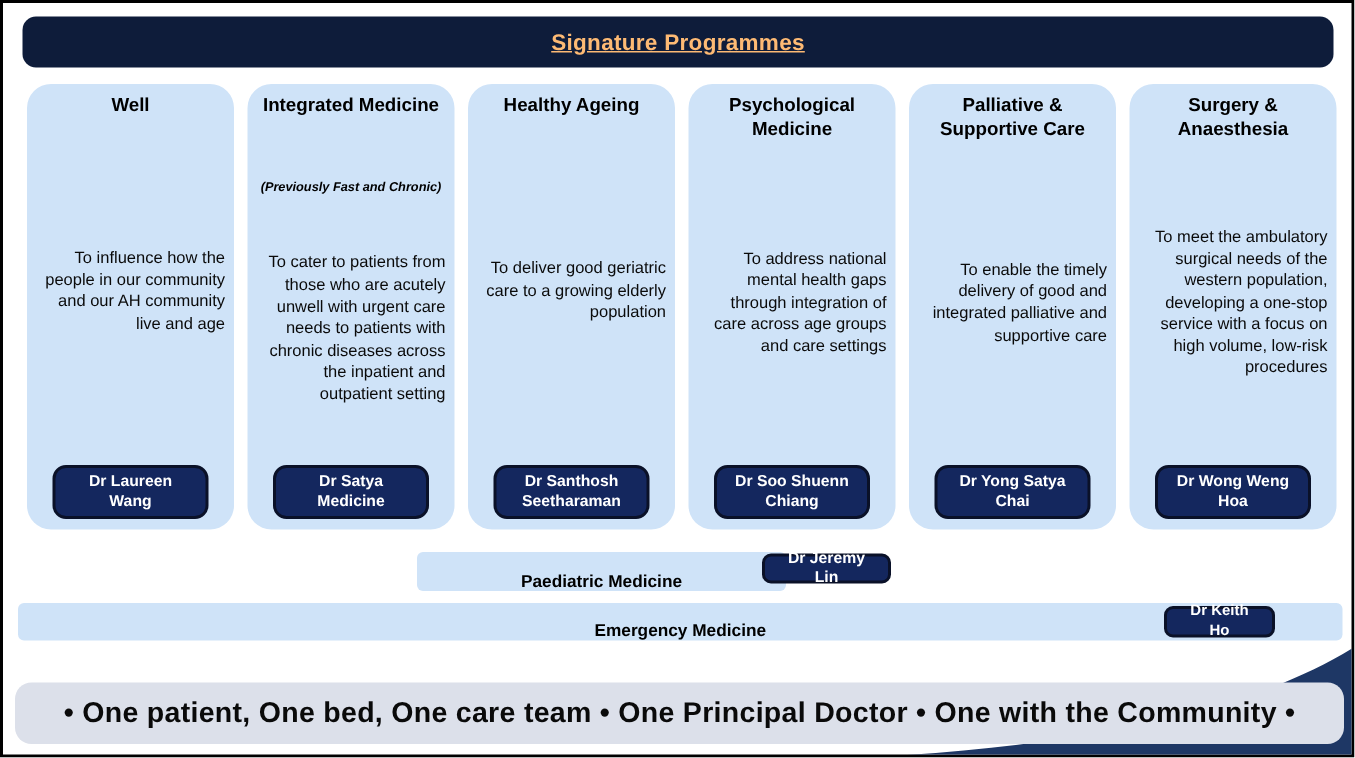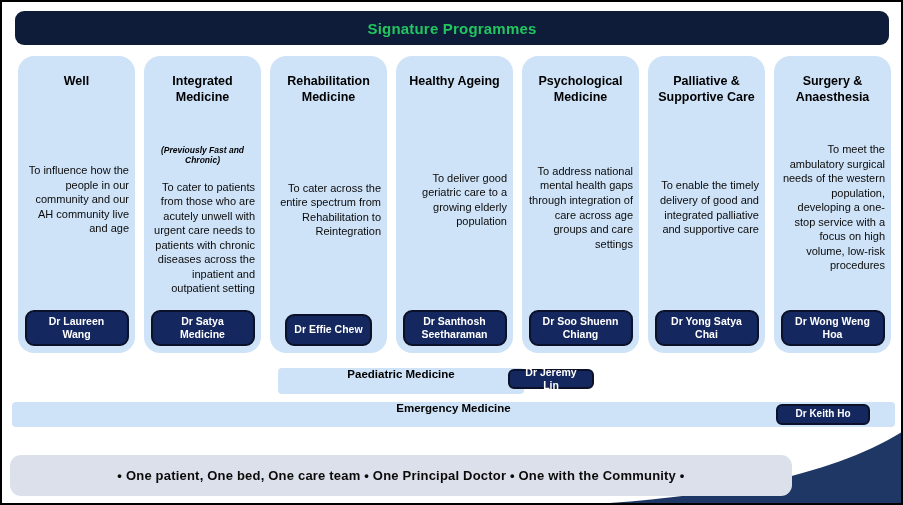--- a/index.html
+++ b/index.html
@@ -5,31 +5,31 @@
   html,body{margin:0;padding:0;background:#fff;font-family:"Liberation Sans",sans-serif;}
   .frame{
     position:relative;width:903px;height:505px;box-sizing:border-box;
     border:2px solid #000;background:#fff;overflow:hidden;
   }
   
   .header-banner{
     position:absolute;left:13px;top:9px;width:874px;height:34px;
     background:var(--navy-dark,#0e1c3a);border-radius:9px;
     display:flex;align-items:center;justify-content:center;
-    color:#22c55e;font-weight:bold;font-size:15px;letter-spacing:.2px;
+    color:#fdba74;font-weight:bold;font-size:15px;letter-spacing:.2px;text-decoration:underline;
   }
   
   .columns{
     position:absolute;left:16px;top:54px;width:873px;height:297px;
     display:flex;gap:9px;
   }
   .col{
     flex:1 1 0;background:var(--light-blue,#cfe3f8);border-radius:16px;
     display:flex;flex-direction:column;align-items:center;
-    padding:18px 5px 6px 5px;box-sizing:border-box;
+    padding:7px 5px 6px 5px;box-sizing:border-box;
   }
   .col-title{
     font-weight:bold;font-size:12.5px;line-height:1.25;color:#000;
     text-align:center;padding:0 2px;
   }
   .col-subtitle{
     font-weight:bold;font-style:italic;font-size:8.5px;line-height:1.2;
     color:#000;text-align:center;margin-top:40px;
   }
   .col-body-wrap{flex:1;display:flex;align-items:center;justify-content:center;padding:2px 1px;}
@@ -39,35 +39,35 @@
   .badge{
     background:var(--navy-badge,#14275e);border:2px solid #0a1128;border-radius:9px;
     color:#fff;font-weight:bold;font-size:10.5px;line-height:1.25;text-align:center;
     display:flex;align-items:center;justify-content:center;
     padding:3px 7px;box-sizing:border-box;
   }
   .col .badge{min-height:32px;min-width:86px;max-width:104px;margin-bottom:1px;}
   
   .row-bar{
     position:absolute;background:var(--light-blue,#cfe3f8);
-    display:flex;align-items:flex-start;justify-content:center;
+    display:flex;align-items:flex-end;justify-content:center;
     font-weight:bold;font-size:11.5px;color:#000;
   }
   .paed-bar{left:276px;top:366px;width:246px;height:26px;border-radius:4px;}
   .emerg-bar{left:10px;top:400px;width:883px;height:25px;border-radius:4px;}
   .row-badge{position:absolute;padding:2px 8px;}
   .paed-badge{left:506px;top:367px;width:86px;height:20px;border-radius:6px;}
-  .emerg-badge{left:774px;top:402px;width:94px;height:21px;border-radius:6px;font-size:10px;}
+  .emerg-badge{left:774px;top:402px;width:74px;height:21px;border-radius:6px;font-size:10px;}
   
   .swoosh{position:absolute;left:0;top:0;width:903px;height:505px;pointer-events:none;}
   .motto-bar{
-    position:absolute;left:8px;top:453px;width:782px;height:41px;
+    position:absolute;left:8px;top:453px;width:886px;height:41px;
     background:var(--gray-bar,#dce0ea);border-radius:11px;
     display:flex;align-items:center;justify-content:center;
-    font-weight:bold;font-size:13px;color:#0a0a0a;letter-spacing:.2px;
+    font-weight:bold;font-size:19px;color:#0a0a0a;letter-spacing:.2px;
   }
 </style>
 </head>
 <body>
 
 <div class="frame">
 
   <div class="header-banner">
     <span>Signature Programmes</span>
   </div>
@@ -84,28 +84,20 @@
 
     <div class="col">
       <div class="col-title">Integrated Medicine</div>
       <div class="col-subtitle">(Previously Fast and Chronic)</div>
       <div class="col-body-wrap">
         <div class="col-body">To cater to patients from those who are acutely unwell with urgent care needs to patients with chronic diseases across the inpatient and outpatient setting</div>
       </div>
       <div class="badge">Dr Satya Medicine</div>
     </div>
 
-    <div class="col">
-      <div class="col-title">Rehabilitation Medicine</div>
-
-      <div class="col-body-wrap">
-        <div class="col-body">To cater across the entire spectrum from Rehabilitation to Reintegration</div>
-      </div>
-      <div class="badge">Dr Effie Chew</div>
-    </div>
 
     <div class="col">
       <div class="col-title">Healthy Ageing</div>
 
       <div class="col-body-wrap">
         <div class="col-body">To deliver good geriatric care to a growing elderly population</div>
       </div>
       <div class="badge">Dr Santhosh Seetharaman</div>
     </div>
 

